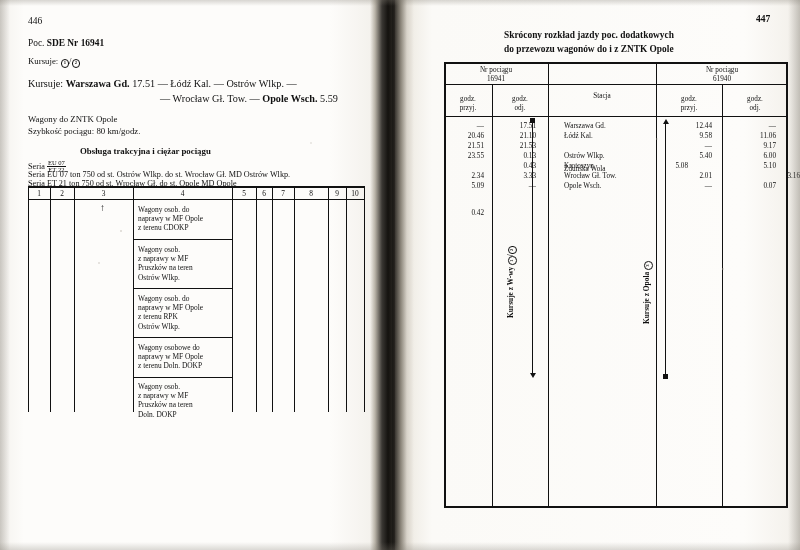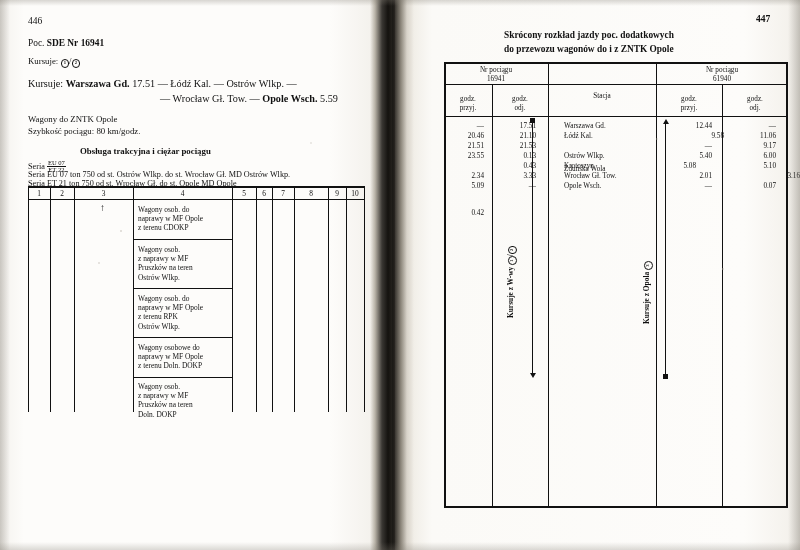--- a/index.html
+++ b/index.html
@@ -259,39 +259,39 @@
 
         <div class="rt-txt rt-right" style="left:0;top:60px;width:40px;">—</div>
         <div class="rt-txt rt-right" style="left:48px;top:60px;width:44px;">17.51</div>
         <div class="rt-txt" style="left:120px;top:60px;">Warszawa Gd.</div>
         <div class="rt-txt rt-right" style="left:212px;top:60px;width:56px;">12.44</div>
         <div class="rt-txt rt-right" style="left:278px;top:60px;width:54px;">—</div>
 
         <div class="rt-txt rt-right" style="left:0;top:70px;width:40px;">20.46</div>
         <div class="rt-txt rt-right" style="left:48px;top:70px;width:44px;">21.10</div>
         <div class="rt-txt" style="left:120px;top:70px;">Łódź Kal.</div>
-        <div class="rt-txt rt-right" style="left:224px;top:70px;width:56px;">9.58</div>
+        <div class="rt-txt rt-right" style="left:212px;top:70px;width:56px;">9.58</div>
         <div class="rt-txt rt-right" style="left:278px;top:70px;width:54px;">11.06</div>
 
         <div class="rt-txt rt-right" style="left:0;top:80px;width:40px;">21.51</div>
         <div class="rt-txt rt-right" style="left:48px;top:80px;width:44px;">21.53</div>
         <div class="rt-txt" style="left:120px;top:80px;margin-top:23px;">Zduńska Wola</div>
         <div class="rt-txt rt-right" style="left:212px;top:80px;width:56px;">—</div>
         <div class="rt-txt rt-right" style="left:278px;top:80px;width:54px;">9.17</div>
 
         <div class="rt-txt rt-right" style="left:0;top:90px;width:40px;">23.55</div>
         <div class="rt-txt rt-right" style="left:48px;top:90px;width:44px;">0.13</div>
         <div class="rt-txt" style="left:120px;top:90px;">Ostrów Wlkp.</div>
         <div class="rt-txt rt-right" style="left:212px;top:90px;width:56px;">5.40</div>
         <div class="rt-txt rt-right" style="left:278px;top:90px;width:54px;">6.00</div>
 
         <div class="rt-txt rt-right" style="left:0;top:100px;width:40px;margin-top:47px;">0.42</div>
         <div class="rt-txt rt-right" style="left:48px;top:100px;width:44px;">0.43</div>
         <div class="rt-txt" style="left:120px;top:100px;">Krotoszyn</div>
-        <div class="rt-txt rt-right" style="left:212px;top:100px;width:40px;">5.08</div>
+        <div class="rt-txt rt-right" style="left:212px;top:100px;width:32px;">5.08</div>
         <div class="rt-txt rt-right" style="left:278px;top:100px;width:54px;">5.10</div>
 
         <div class="rt-txt rt-right" style="left:0;top:110px;width:40px;">2.34</div>
         <div class="rt-txt rt-right" style="left:48px;top:110px;width:44px;">3.33</div>
         <div class="rt-txt" style="left:120px;top:110px;">Wrocław Gł. Tow.</div>
         <div class="rt-txt rt-right" style="left:212px;top:110px;width:56px;">2.01</div>
         <div class="rt-txt rt-right" style="left:278px;top:110px;width:41px;padding-left:37px;">3.16</div>
 
         <div class="rt-txt rt-right" style="left:0;top:120px;width:40px;">5.09</div>
         <div class="rt-txt rt-right" style="left:48px;top:120px;width:44px;">—</div>

